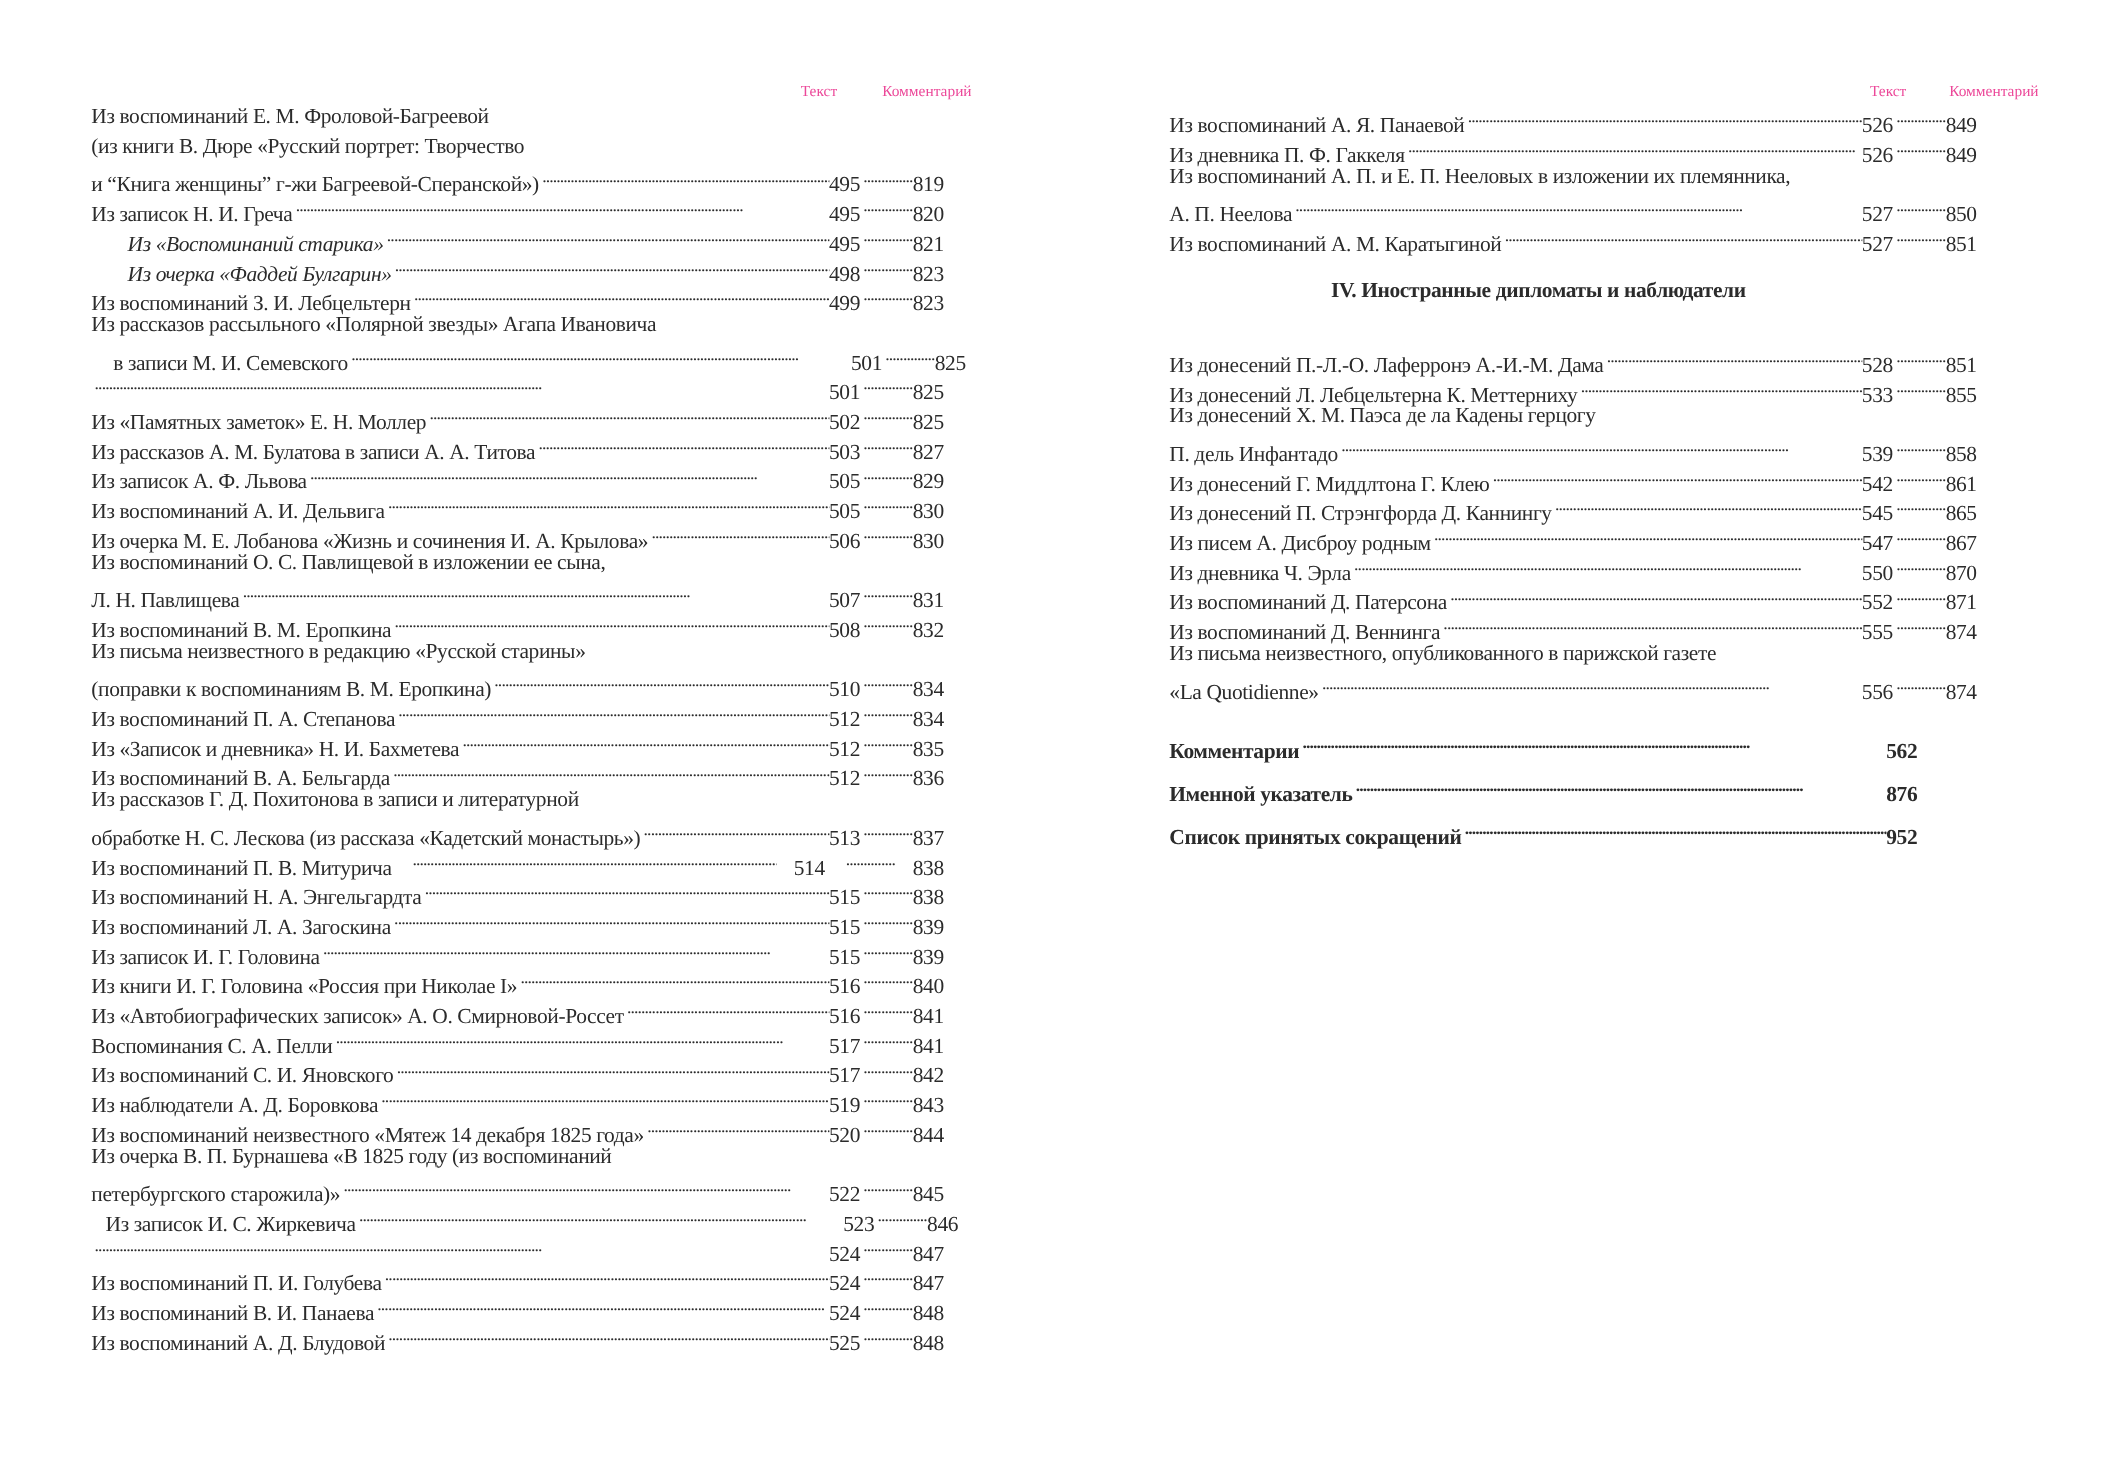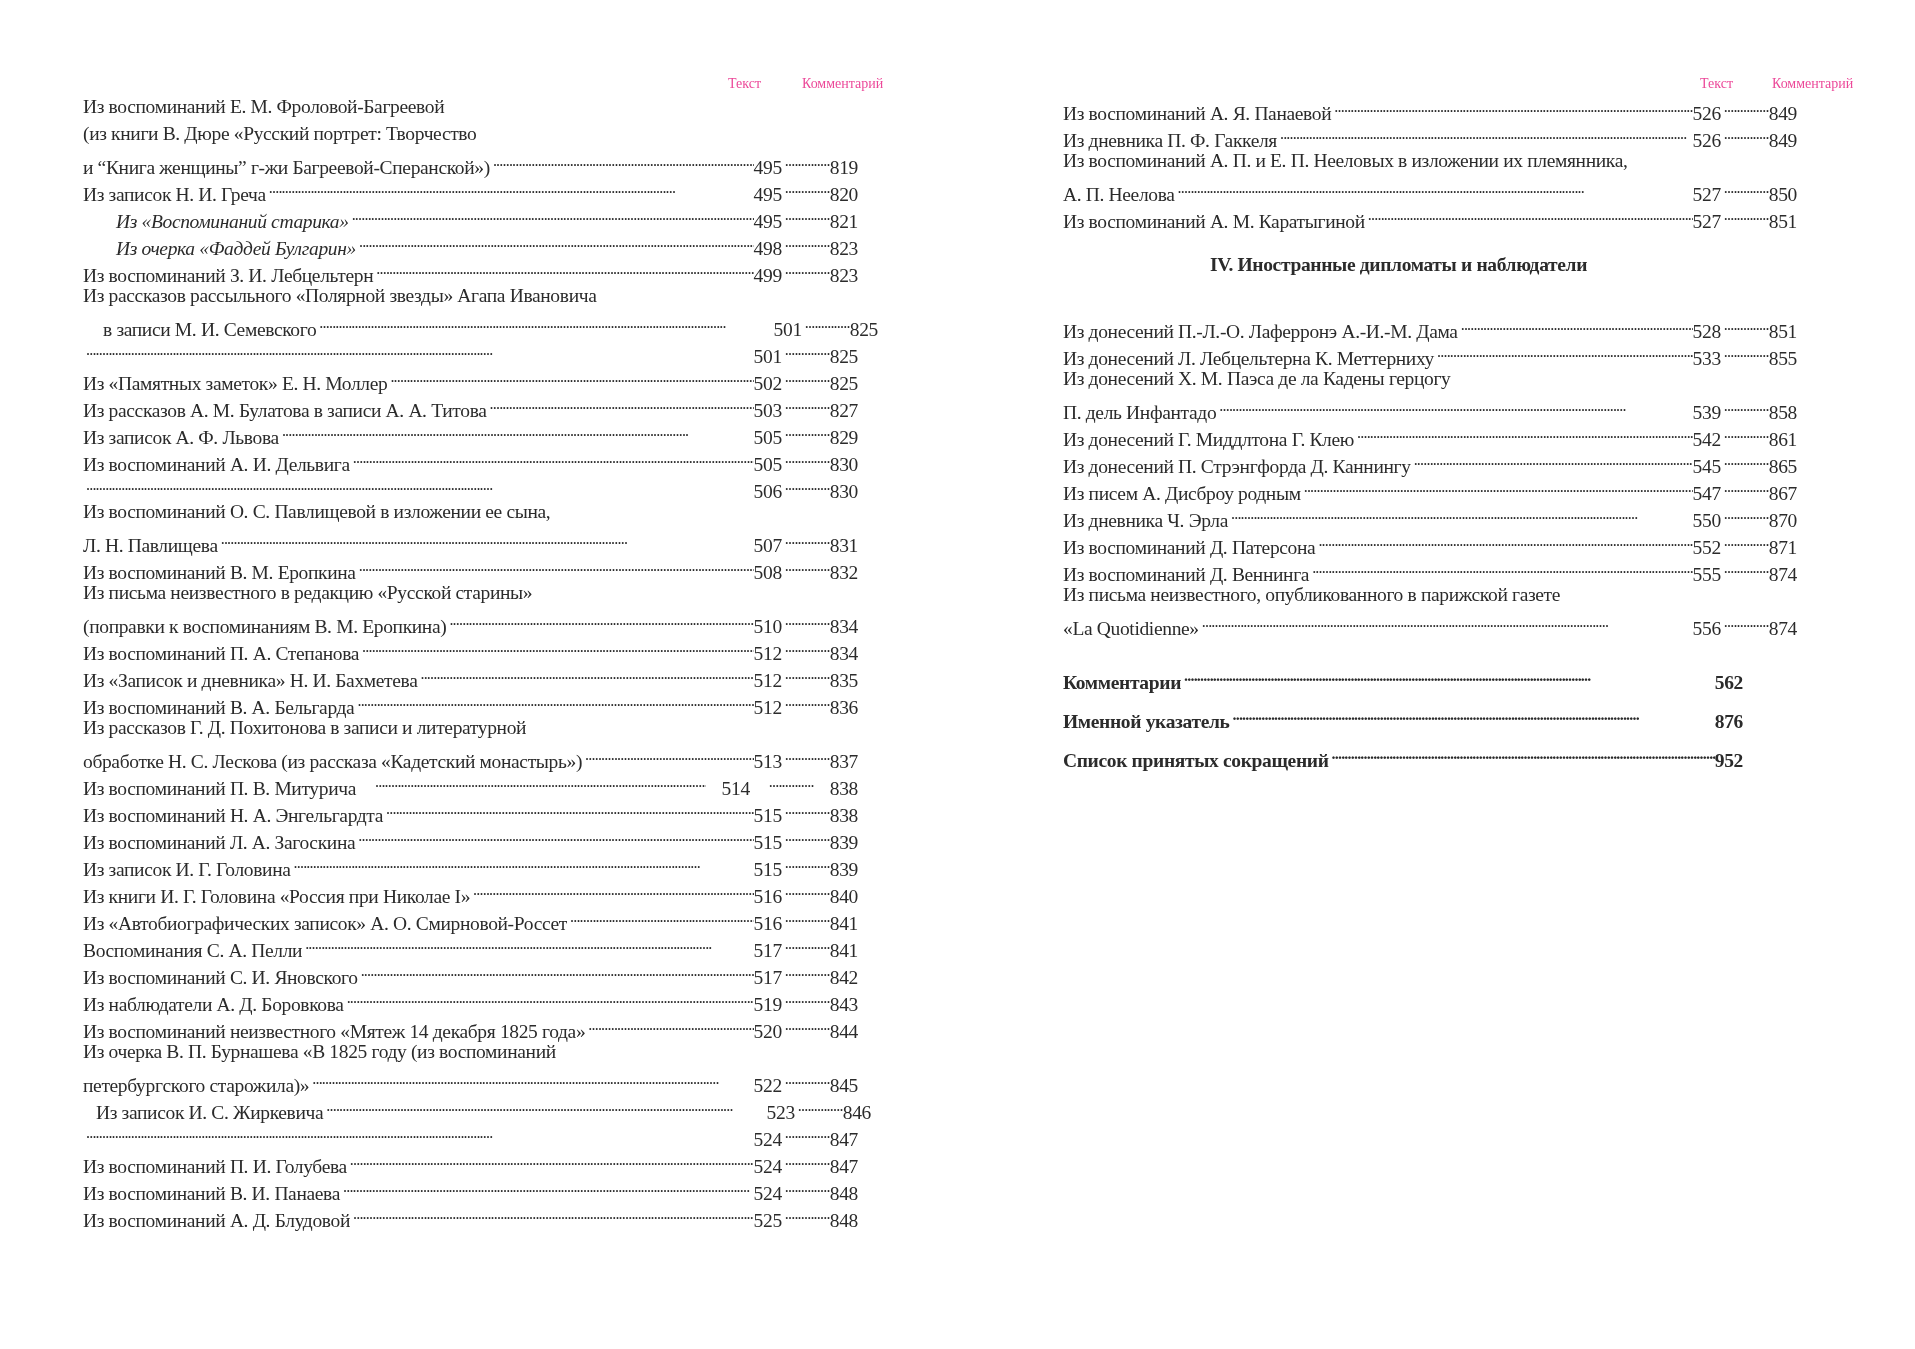--- a/index.html
+++ b/index.html
@@ -113,20 +113,21 @@
         <span class="n2">829</span>
       </div>
       <div class="row" style="left: 83px; top: 444px; width: 775px;">
         <span class="t">Из воспоминаний А. И. Дельвига</span>
         <span class="dots"></span>
         <span class="n1">505</span>
         <span class="dots2"></span>
         <span class="n2">830</span>
       </div>
       <div class="row" style="left: 83px; top: 471px; width: 775px;">
+        <span class="t">Из очерка М. Е. Лобанова «Жизнь и сочинения И. А. Крылова»</span>
         <span class="dots"></span>
         <span class="n1">506</span>
         <span class="dots2"></span>
         <span class="n2">830</span>
       </div>
       <div class="line" style="left: 83px; top: 498px;">Из воспоминаний О. С. Павлищевой в изложении ее сына,</div>
       <div class="row" style="left: 83px; top: 525px; width: 775px;">
         <span class="t"> Л. Н. Павлищева</span>
         <span class="dots"></span>
         <span class="n1">507</span>

